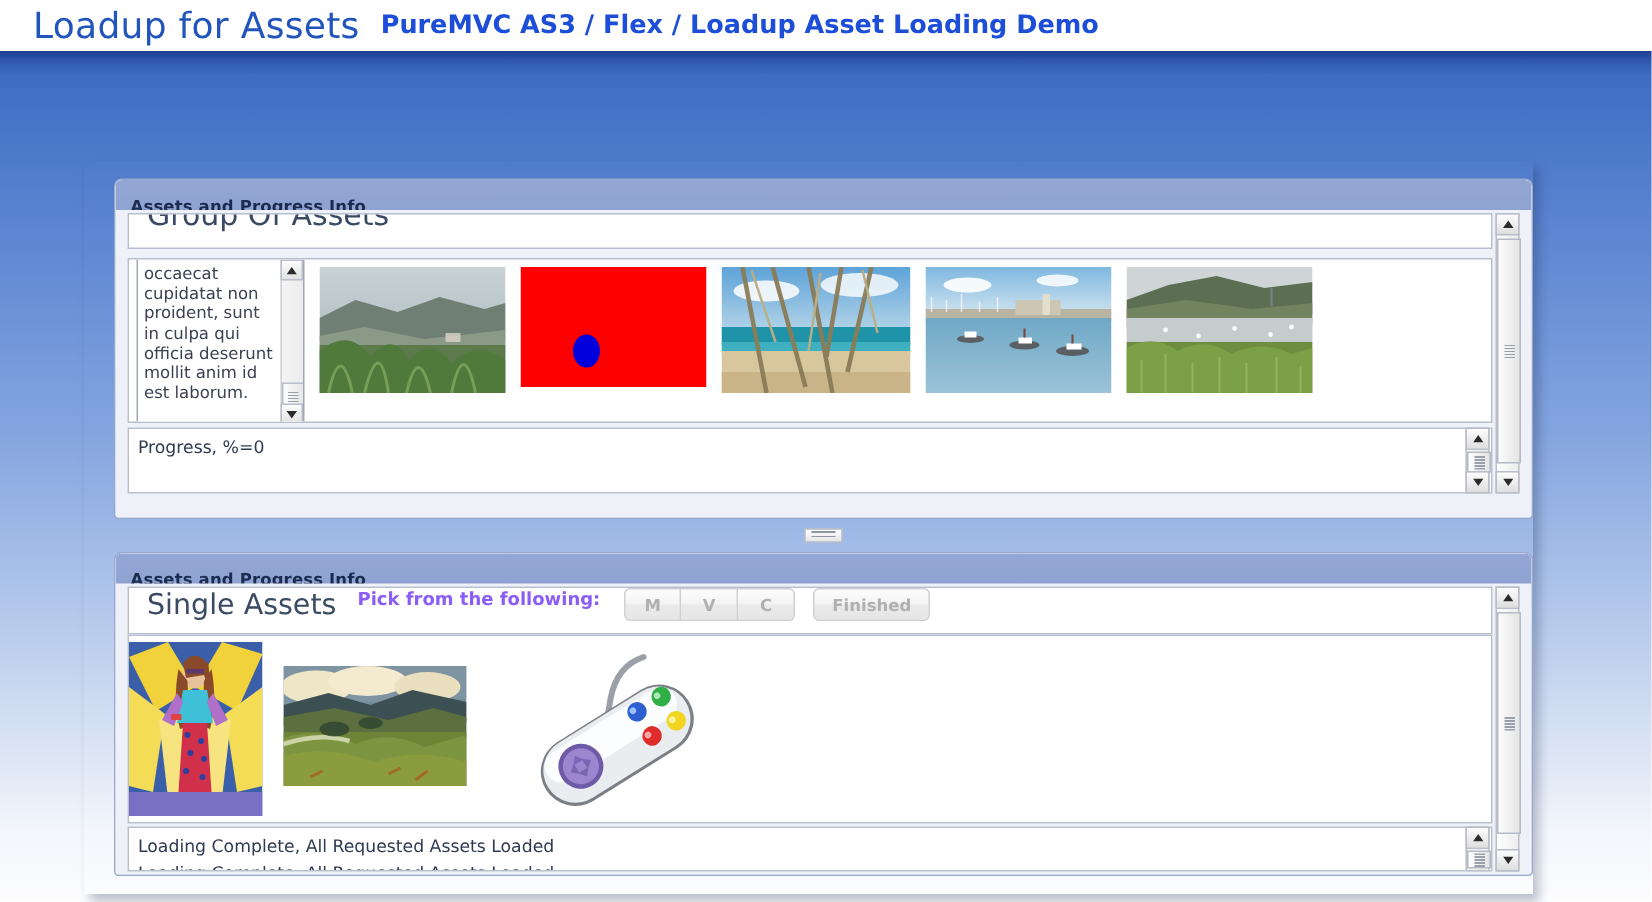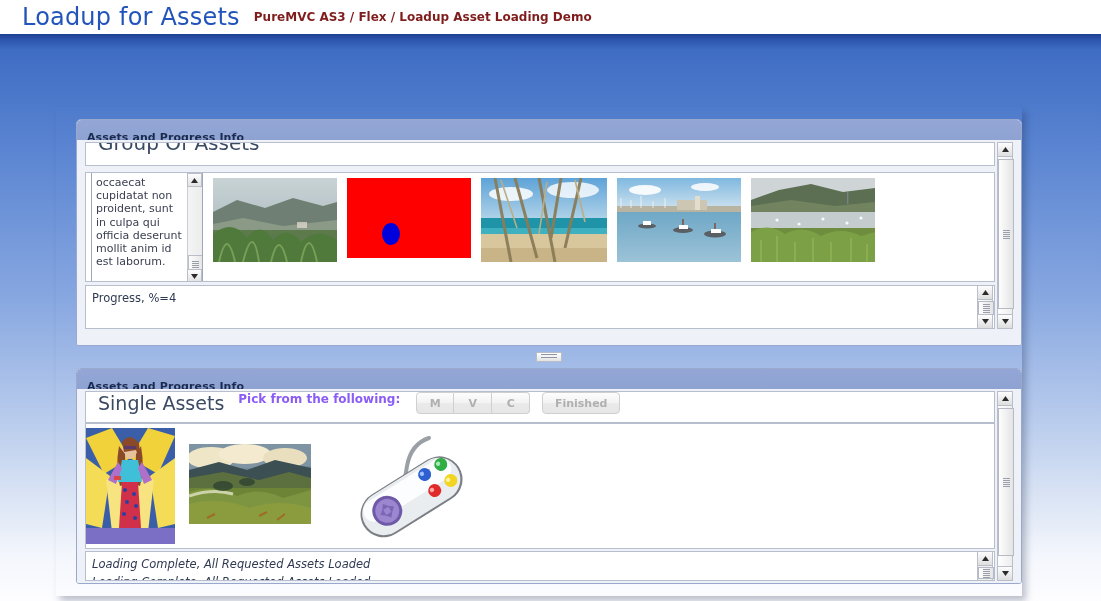--- a/index.html
+++ b/index.html
@@ -26,23 +26,23 @@
   }
   #app-title {
     font-size: 24px;
     font-weight: 400;
     color: #2255bb;
     letter-spacing: 0.2px;
     margin-left: 10px;
     white-space: nowrap;
   }
   #app-subtitle {
-    font-size: 12px;
+    font-size: 17px;
     font-weight: bold;
-    color: #7f1d1d;
+    color: #1d4ed8;
     margin-left: 14px;
     white-space: nowrap;
   }
 
   
   #stage {
     position: absolute;
     left: 0; top: 34px;
     width: 1101px; height: 567px;
     background: linear-gradient(to bottom,
@@ -291,21 +291,20 @@
     overflow: hidden;
     display: flex;
     align-items: flex-start;
   }
   .single-thumb { flex: none; margin-right: 14px; }
 
   #single-progress-box {
     left: 8px; top: 162px; width: 910px; height: 30px;
     overflow: hidden;
     padding: 3px 6px;
-    font-style: italic;
   }
 
   
   #panel-divider {
     position: absolute;
     left: 20px; top: 243px;
     width: 946px; height: 14px;
   }
   #divider-grip {
     position: absolute;
@@ -487,21 +486,21 @@
               <path d="M0 54 Q18 44 34 56 Q52 46 70 58 Q90 48 110 58 L124 54 L124 84 L0 84 Z" fill="#7ba045"></path>
               <g stroke="#9ab85a" stroke-width="1.4" opacity="0.8">
                 <path d="M10 84 v-22 M26 84 v-26 M44 84 v-20 M62 84 v-24 M80 84 v-20 M100 84 v-24 M116 84 v-18"></path>
               </g>
               <rect x="96" y="14" width="1.4" height="12" fill="#7a8288"></rect>
             </svg>
           </div>
         </div>
 
         <div class="content-box" id="group-progress-box">
-          <div class="progress-line">Progress, %=4</div>
+          <div class="progress-line">Progress, %=0</div>
         </div>
 
         <div class="vscroll" style="left:900px; top:145px; width:16px; height:44px;">
           <div class="track"></div>
           <div class="vs-arrow up">
             <svg width="7" height="5" viewBox="0 0 7 5">
                 <polygon points="3.5,0 7,5 0,5" fill="#2b2b2b"></polygon>
               </svg>
           </div>
           <div class="vs-thumb" style="top:15px;height:14px;">

